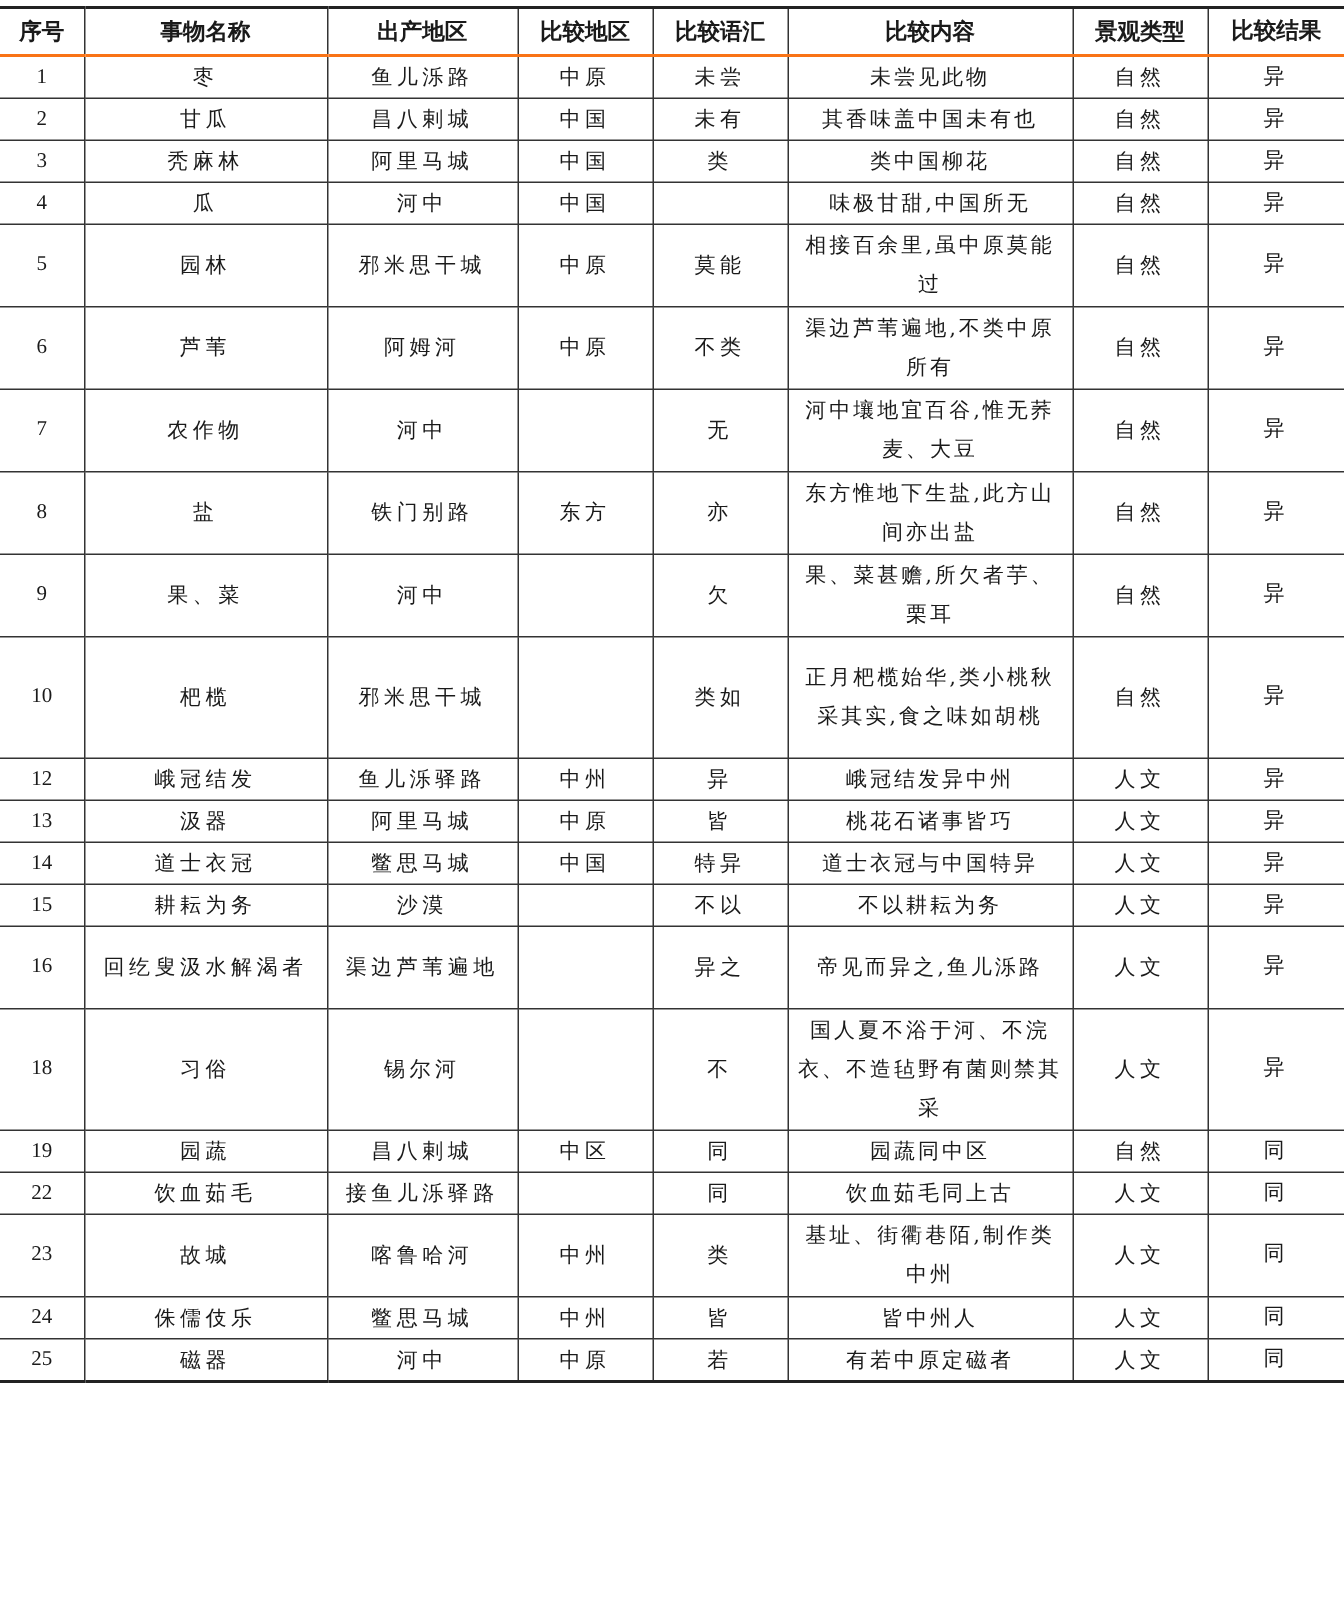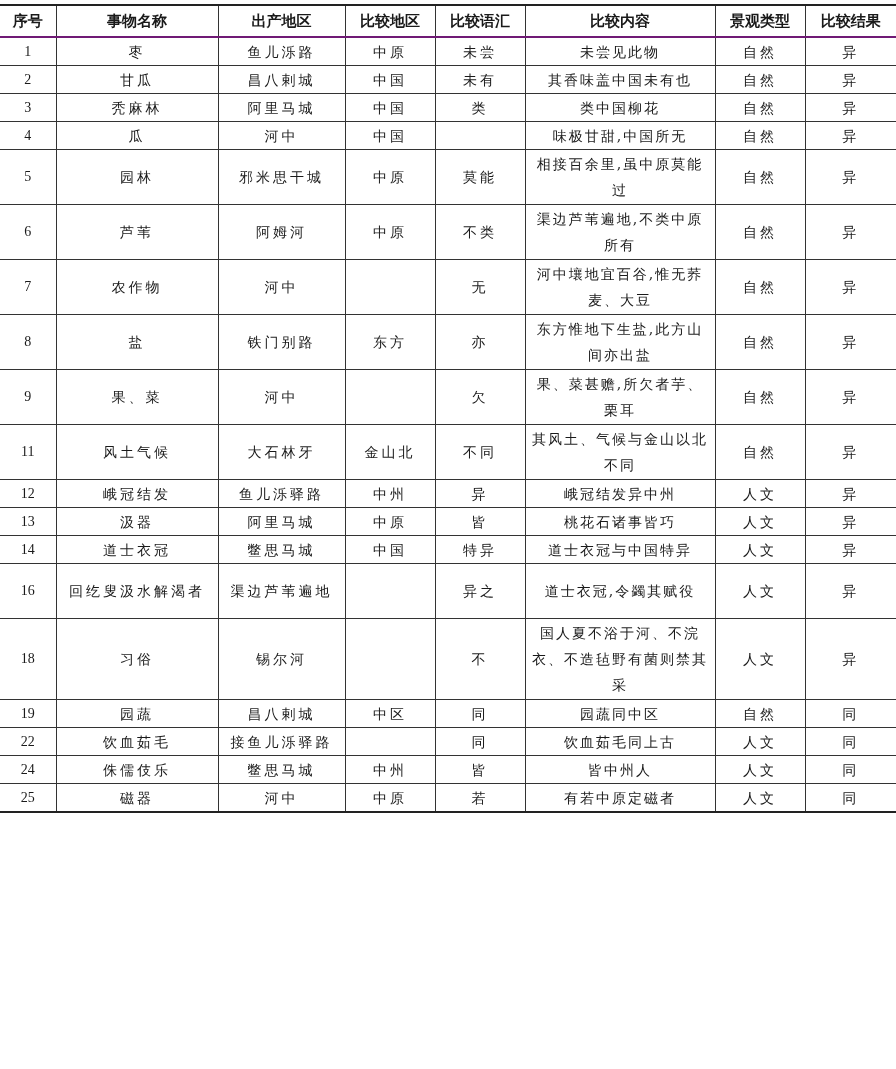--- a/index.html
+++ b/index.html
@@ -1,22 +1,22 @@
 <!DOCTYPE html>
 <html><head>
 <meta charset="utf-8">
 <style>
   html, body { margin: 0; padding: 0; background: #ffffff; }
   body { width: 896px; height: 1069px; overflow: hidden; font-family: "DejaVu Serif", "Liberation Serif", serif; color: #1a1a1a; }
   table.cmp { border-collapse: collapse; table-layout: fixed; width: 896px; margin-top: 4px; }
   table.cmp th, table.cmp td { border: 1px solid #333; padding: 0 4px; vertical-align: middle; text-align: center; font-size: 14px; line-height: 26px; overflow: hidden; }
-  table.cmp thead th { font-family: "DejaVu Sans", "Liberation Sans", sans-serif; font-weight: bold; font-size: 15px; height: 30px; border-top: 2px solid #222; border-bottom: 2px solid #701a75; }
+  table.cmp thead th { font-family: "DejaVu Sans", "Liberation Sans", sans-serif; font-weight: bold; font-size: 15px; height: 30px; border-top: 2px solid #222; border-bottom: 2px solid #f97316; }
   table.cmp tr:first-child th { border-top-width: 2px; }
   table.cmp th:first-child, table.cmp td:first-child { border-left: none; }
-  table.cmp th:last-child, table.cmp td:last-child { border-right: none; }
+  table.cmp th:last-child, table.cmp td:last-child { border-right: none; font-family: Liberation Serif, serif; }
   table.cmp tbody tr:last-child td { border-bottom: 2px solid #222; }
   td.num { font-family: "Liberation Serif", "DejaVu Serif", serif; font-size: 16px; }
   td.content { text-align: left; letter-spacing: 2px; padding-left: 8px; line-height: 26px; }
   tr.h1 td { height: 27px; }
   tr.h2 td { height: 54px; }
   tr.h3 td { height: 80px; }
   .cjk { letter-spacing: 3px; }
 </style>
 </head>
 <body>
@@ -128,27 +128,27 @@
       <tr class="h2">
         <td class="num">9</td>
         <td class="cjk">果、菜</td>
         <td class="cjk">河中</td>
         <td class="cjk"></td>
         <td class="cjk">欠</td>
         <td class="content">果、菜甚赡,所欠者芋、栗耳</td>
         <td class="cjk">自然</td>
         <td class="cjk">异</td>
       </tr>
-      <tr class="h2">
-        <td class="num">11</td>
-        <td class="cjk">风土气候</td>
-        <td class="cjk">大石林牙</td>
-        <td class="cjk">金山北</td>
-        <td class="cjk">不同</td>
-        <td class="content">其风土、气候与金山以北不同</td>
+      <tr class="h3">
+        <td class="num">10</td>
+        <td class="cjk">杷榄</td>
+        <td class="cjk">邪米思干城</td>
+        <td class="cjk"></td>
+        <td class="cjk">类如</td>
+        <td class="content">正月杷榄始华,类小桃秋采其实,食之味如胡桃</td>
         <td class="cjk">自然</td>
         <td class="cjk">异</td>
       </tr>
       <tr class="h1">
         <td class="num">12</td>
         <td class="cjk">峨冠结发</td>
         <td class="cjk">鱼儿泺驿路</td>
         <td class="cjk">中州</td>
         <td class="cjk">异</td>
         <td class="content">峨冠结发异中州</td>
@@ -168,27 +168,37 @@
       <tr class="h1">
         <td class="num">14</td>
         <td class="cjk">道士衣冠</td>
         <td class="cjk">鳖思马城</td>
         <td class="cjk">中国</td>
         <td class="cjk">特异</td>
         <td class="content">道士衣冠与中国特异</td>
         <td class="cjk">人文</td>
         <td class="cjk">异</td>
       </tr>
+      <tr class="h1">
+        <td class="num">15</td>
+        <td class="cjk">耕耘为务</td>
+        <td class="cjk">沙漠</td>
+        <td class="cjk"></td>
+        <td class="cjk">不以</td>
+        <td class="content">不以耕耘为务</td>
+        <td class="cjk">人文</td>
+        <td class="cjk">异</td>
+      </tr>
       <tr class="h2">
         <td class="num">16</td>
         <td class="cjk">回纥叟汲水解渴者</td>
         <td class="cjk">渠边芦苇遍地</td>
         <td class="cjk"></td>
         <td class="cjk">异之</td>
-        <td class="content">道士衣冠,令蠲其赋役</td>
+        <td class="content">帝见而异之,鱼儿泺路</td>
         <td class="cjk">人文</td>
         <td class="cjk">异</td>
       </tr>
       <tr class="h3">
         <td class="num">18</td>
         <td class="cjk">习俗</td>
         <td class="cjk">锡尔河</td>
         <td class="cjk"></td>
         <td class="cjk">不</td>
         <td class="content">国人夏不浴于河、不浣衣、不造毡野有菌则禁其采</td>
@@ -205,20 +215,30 @@
         <td class="cjk">自然</td>
         <td class="cjk">同</td>
       </tr>
       <tr class="h1">
         <td class="num">22</td>
         <td class="cjk">饮血茹毛</td>
         <td class="cjk">接鱼儿泺驿路</td>
         <td class="cjk"></td>
         <td class="cjk">同</td>
         <td class="content">饮血茹毛同上古</td>
+        <td class="cjk">人文</td>
+        <td class="cjk">同</td>
+      </tr>
+      <tr class="h2">
+        <td class="num">23</td>
+        <td class="cjk">故城</td>
+        <td class="cjk">喀鲁哈河</td>
+        <td class="cjk">中州</td>
+        <td class="cjk">类</td>
+        <td class="content">基址、街衢巷陌,制作类中州</td>
         <td class="cjk">人文</td>
         <td class="cjk">同</td>
       </tr>
       <tr class="h1">
         <td class="num">24</td>
         <td class="cjk">侏儒伎乐</td>
         <td class="cjk">鳖思马城</td>
         <td class="cjk">中州</td>
         <td class="cjk">皆</td>
         <td class="content">皆中州人</td>

